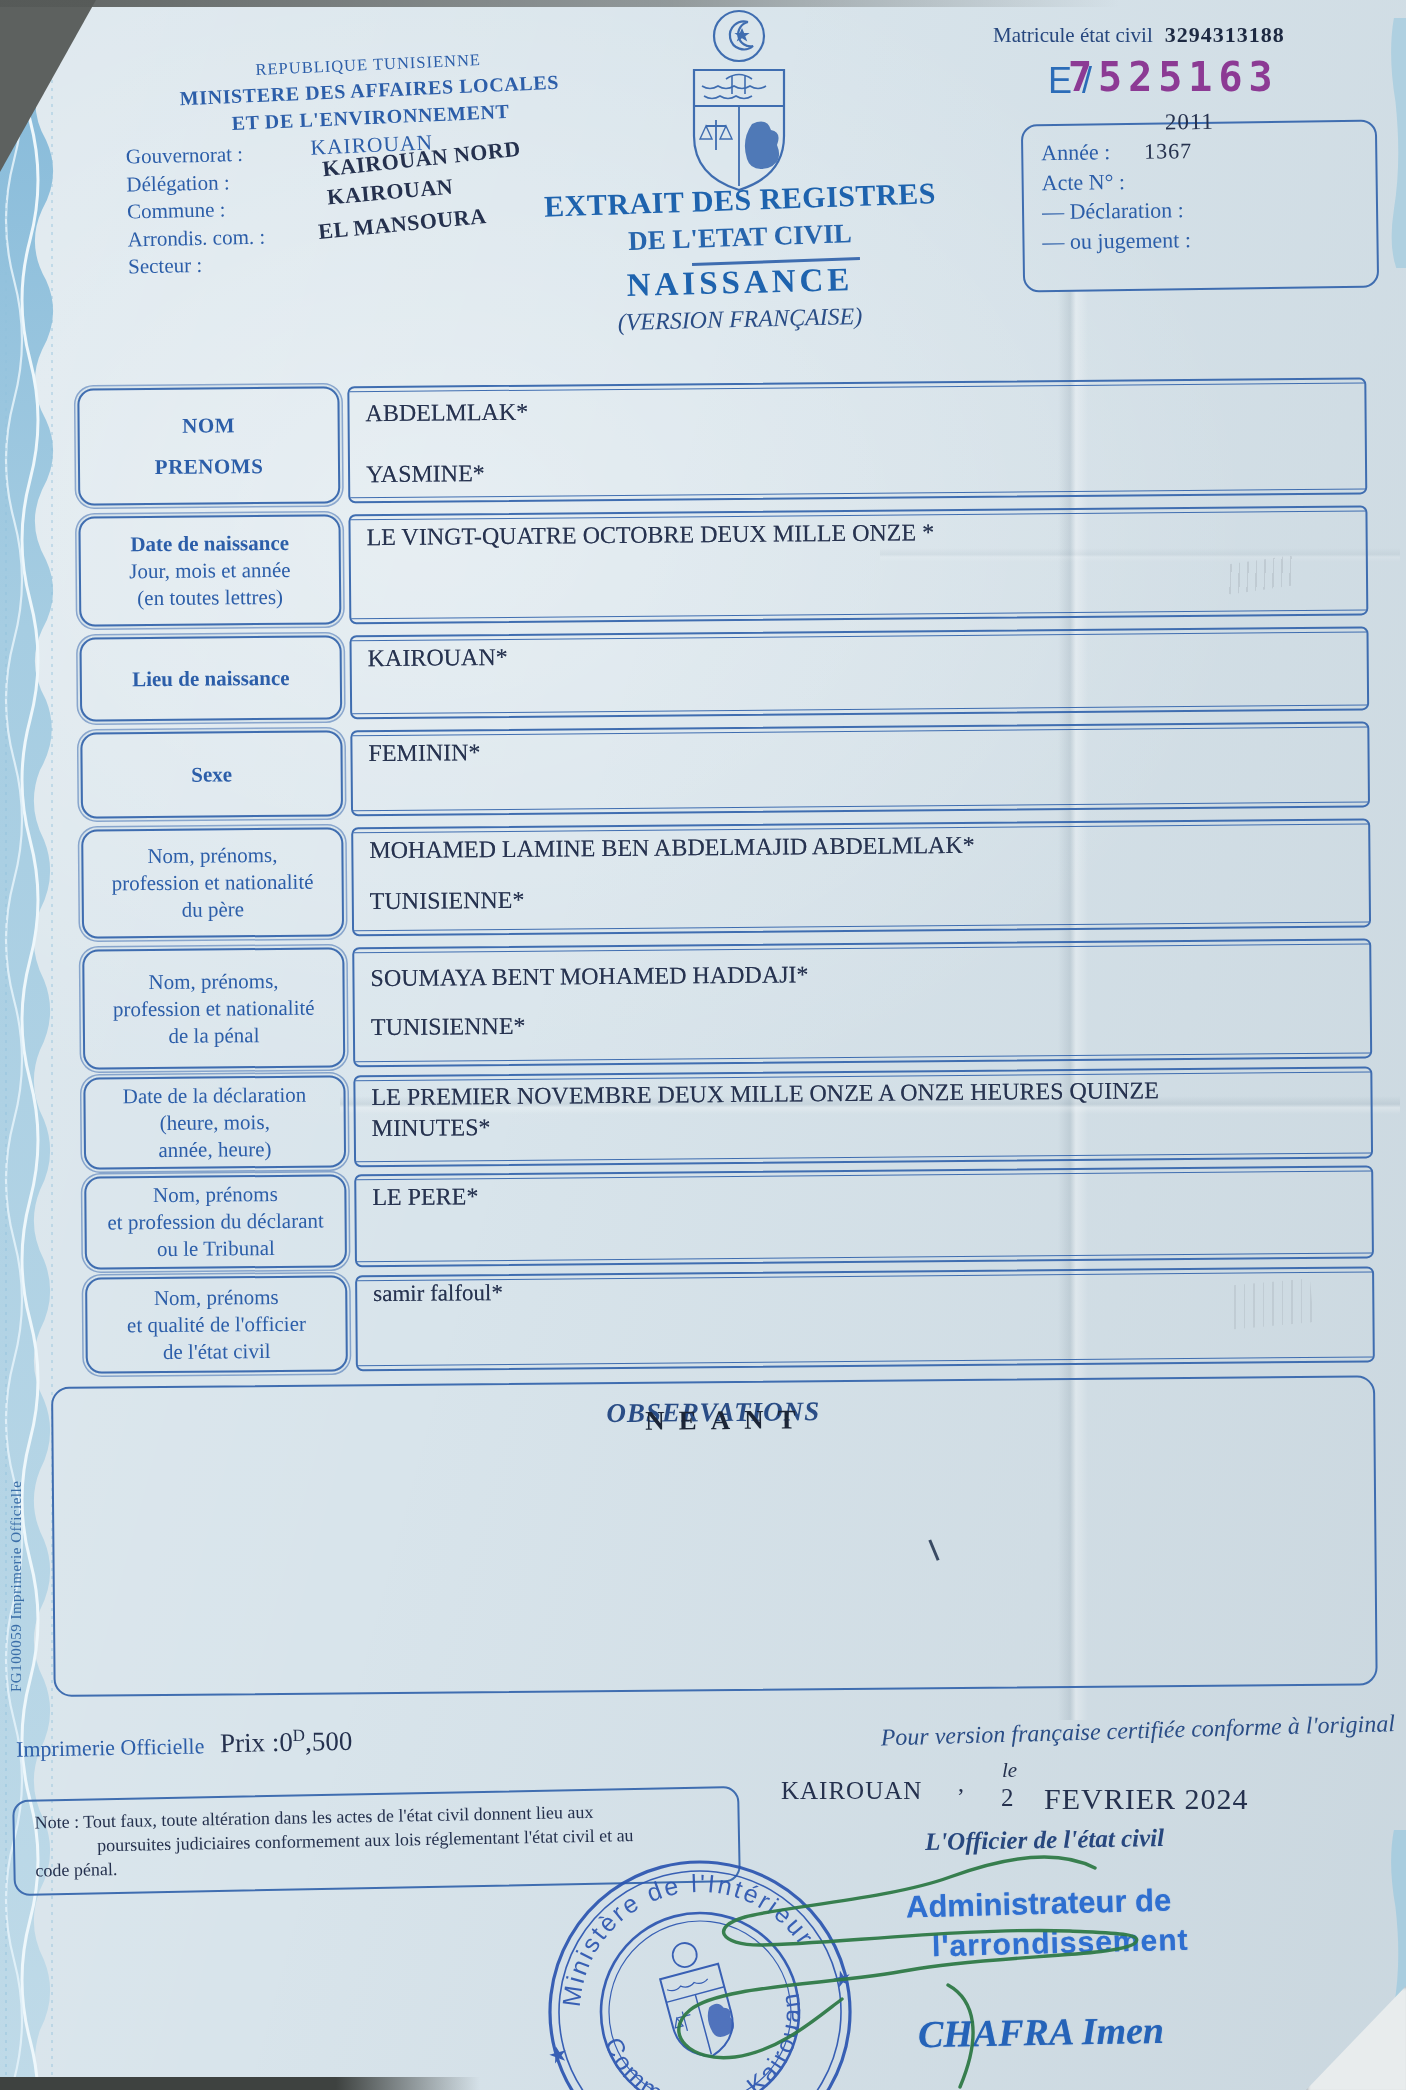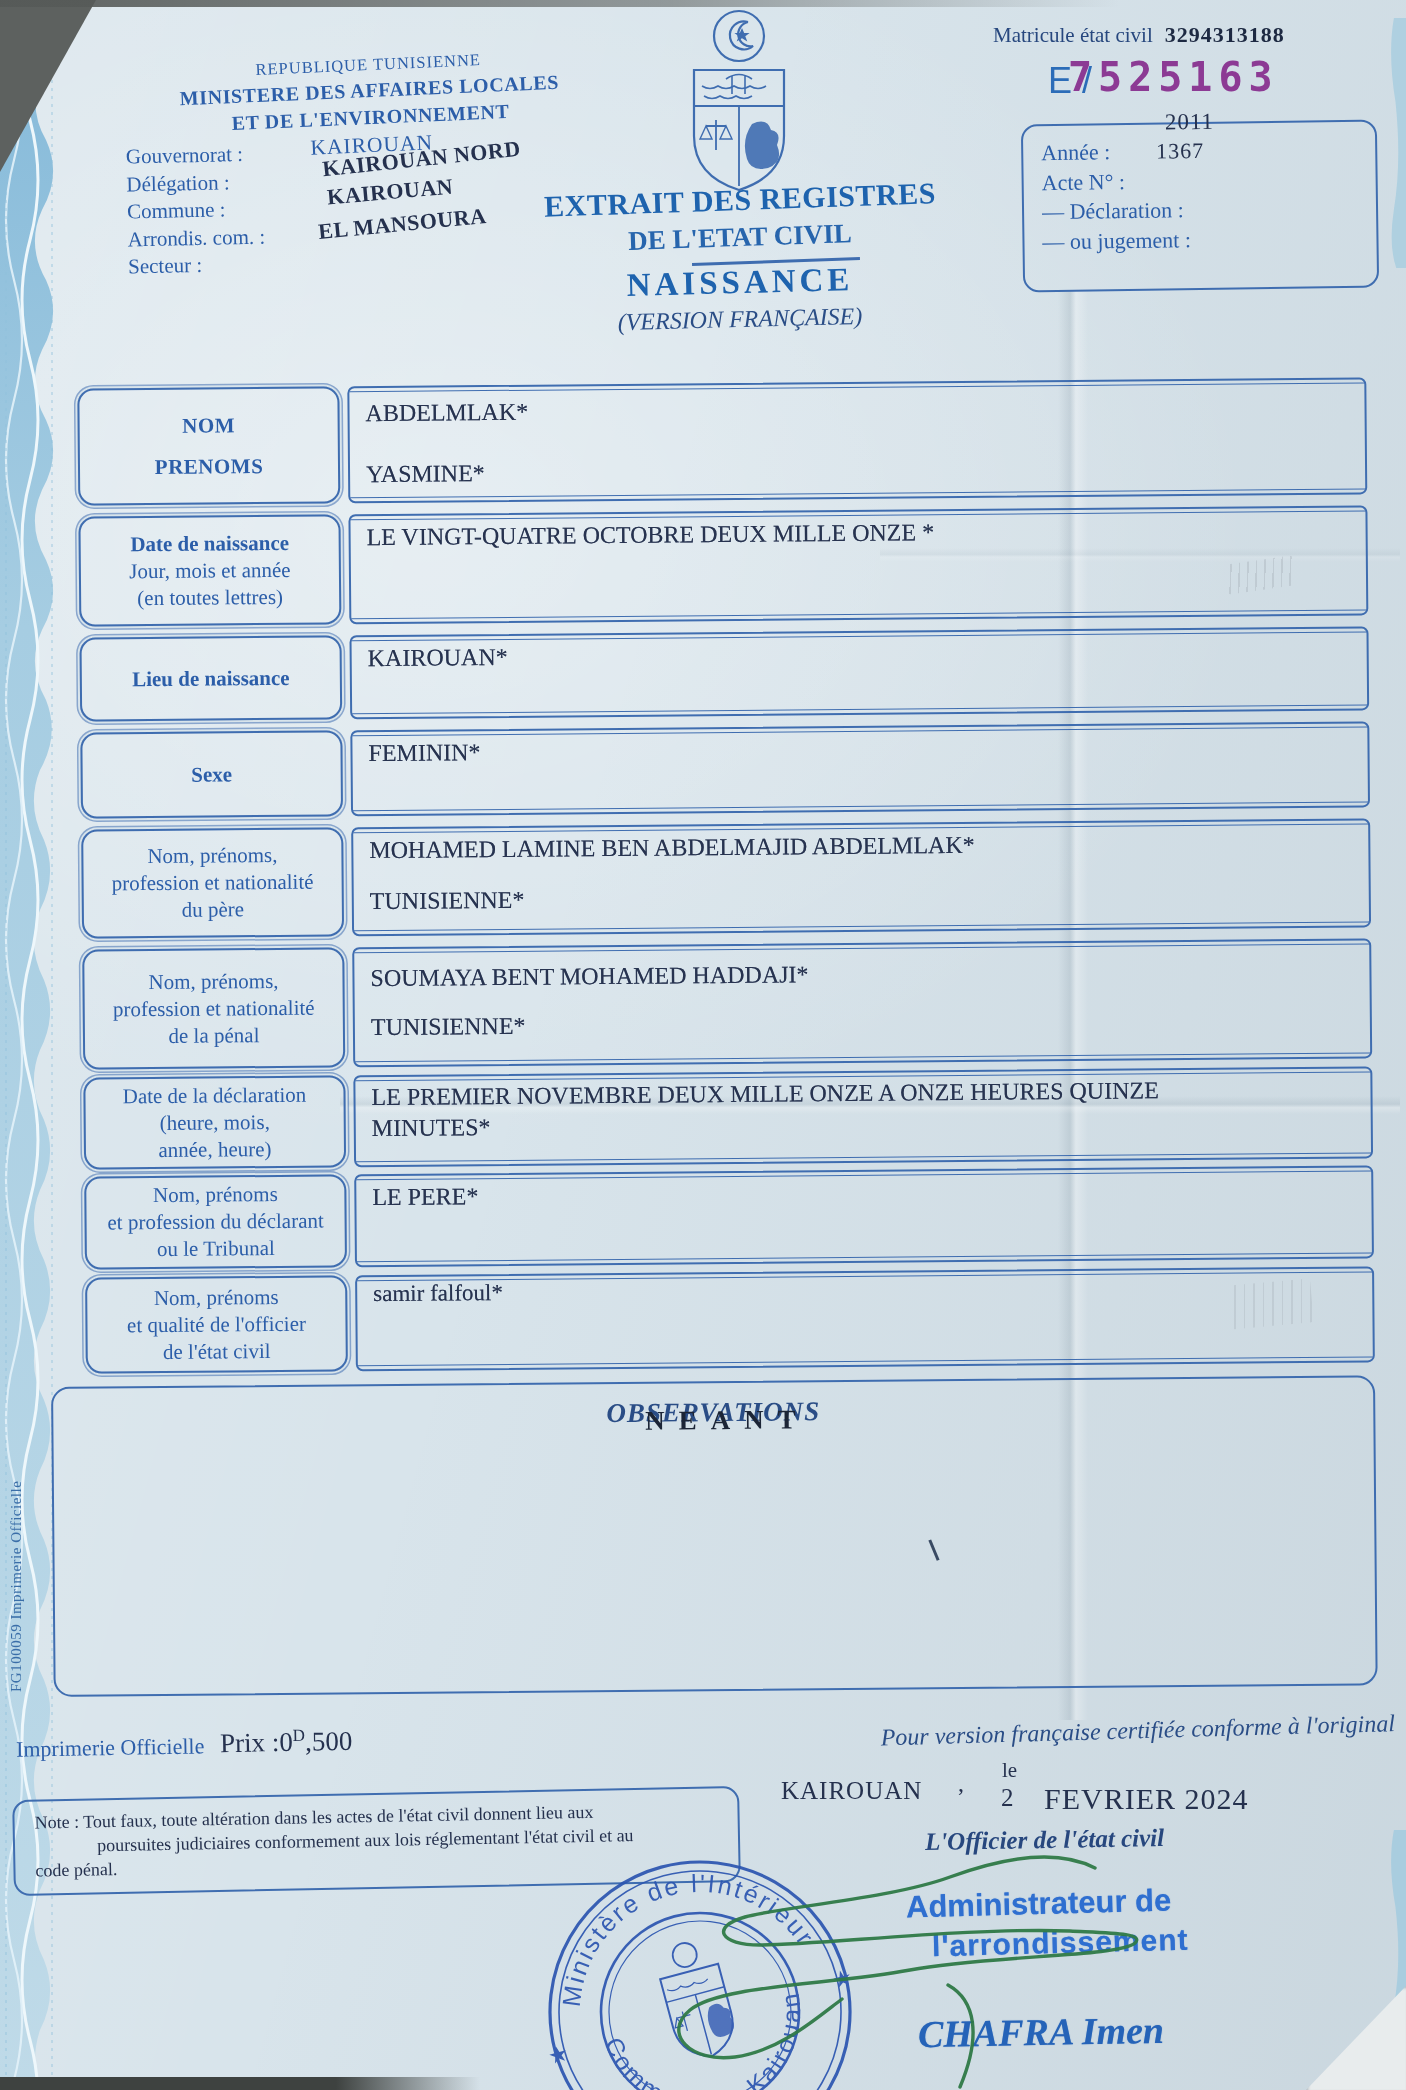--- a/index.html
+++ b/index.html
@@ -56,21 +56,21 @@
   .matricule b{font-size:22px;color:#1d2942;letter-spacing:1px;margin-left:12px;}
   .eline{left:1048px;top:60px;z-index:3;font-family:"Liberation Sans","DejaVu Sans",sans-serif;
     font-size:36px;color:#2b6cb8;}
   .enumber{left:1068px;top:54px;z-index:3;font-family:"DejaVu Sans Mono",monospace;font-size:40px;
     font-weight:bold;color:#8c3a94;letter-spacing:6px;}
   .actebox{left:1022px;top:122px;width:356px;height:168px;z-index:3;border:2.5px solid #3f6db0;
     border-radius:16px;transform:rotate(-.8deg);font-size:22px;color:#2c5ea9;line-height:29.5px;
     padding:12px 0 0 18px;box-sizing:border-box;}
   .actebox .y2011{position:absolute;left:142px;top:-17px;font-size:23px;color:#25314e;
     background:transparent;letter-spacing:1px;}
-  .actebox .aval{color:#25314e;margin-left:46px;letter-spacing:1px;}
+  .actebox .aval{color:#25314e;margin-left:34px;letter-spacing:1px;}
   
   #form{left:83px;top:383px;width:1289px;z-index:3;transform:rotate(-.5deg);}
   .row{display:flex;}
   .label{width:262px;flex:none;border:2px solid #3f6db0;border-radius:16px;
     box-shadow:0 0 0 2px #d8e4eb,0 0 0 3.5px rgba(63,109,176,.55);
     display:flex;flex-direction:column;justify-content:center;align-items:center;text-align:center;
     color:#2c5ea9;font-size:21px;line-height:27px;box-sizing:border-box;padding:2px 6px;}
   .value{margin-left:8px;flex:1;border:2px solid #3f6db0;border-radius:7px;position:relative;
     box-sizing:border-box;display:flex;flex-direction:column;padding:8px 0 0 16px;
     font-size:24px;color:#273350;text-shadow:0 0 .5px rgba(39,51,80,.6);}
@@ -104,21 +104,21 @@
   .sm2{left:1228px;top:1282px;width:84px;height:44px;opacity:.4;transform:rotate(-5deg);
     background:repeating-linear-gradient(95deg,transparent 0 8px,rgba(100,105,115,.33) 8px 9.5px);}
   
   .imprim{left:16px;top:1735px;z-index:3;font-size:22px;color:#2c5ea9;transform:rotate(-1deg);}
   .prix{left:220px;top:1726px;z-index:3;font-size:27px;color:#25314e;transform:rotate(-1deg);}
   .prix sup{font-size:17px;}
   .cert{left:830px;top:1718px;width:565px;z-index:3;text-align:right;font-size:24px;
     font-style:italic;color:#2a4d86;transform:rotate(-1.6deg);}
   .place{left:781px;top:1777px;z-index:3;font-size:25px;letter-spacing:1px;}
   .dcomma{left:958px;top:1770px;z-index:3;font-size:24px;}
-  .dle{left:1002px;top:1758px;z-index:3;font-size:21px;}
+  .dle{left:1002px;top:1758px;z-index:3;font-size:21px;font-style:italic;}
   .dday{left:1001px;top:1784px;z-index:3;font-size:25px;}
   .drest{left:1044px;top:1782px;z-index:3;font-size:30px;letter-spacing:1px;}
   .off{left:925px;top:1826px;z-index:3;font-size:25px;font-weight:bold;font-style:italic;
     color:#27477e;transform:rotate(-1deg);}
   .notebox{left:13px;top:1793px;width:727px;height:96px;z-index:3;border:2.2px solid #3f6db0;
     border-radius:16px;transform:rotate(-1.1deg);box-sizing:border-box;padding:9px 10px 0 20px;
     font-size:18px;line-height:24px;color:#25314e;}
   .notebox .ind{padding-left:62px;}
   .sidetext{left:8px;top:1692px;z-index:3;font-size:15px;color:#3a6ea8;letter-spacing:.5px;
     transform:rotate(-90deg);transform-origin:left top;white-space:nowrap;}

